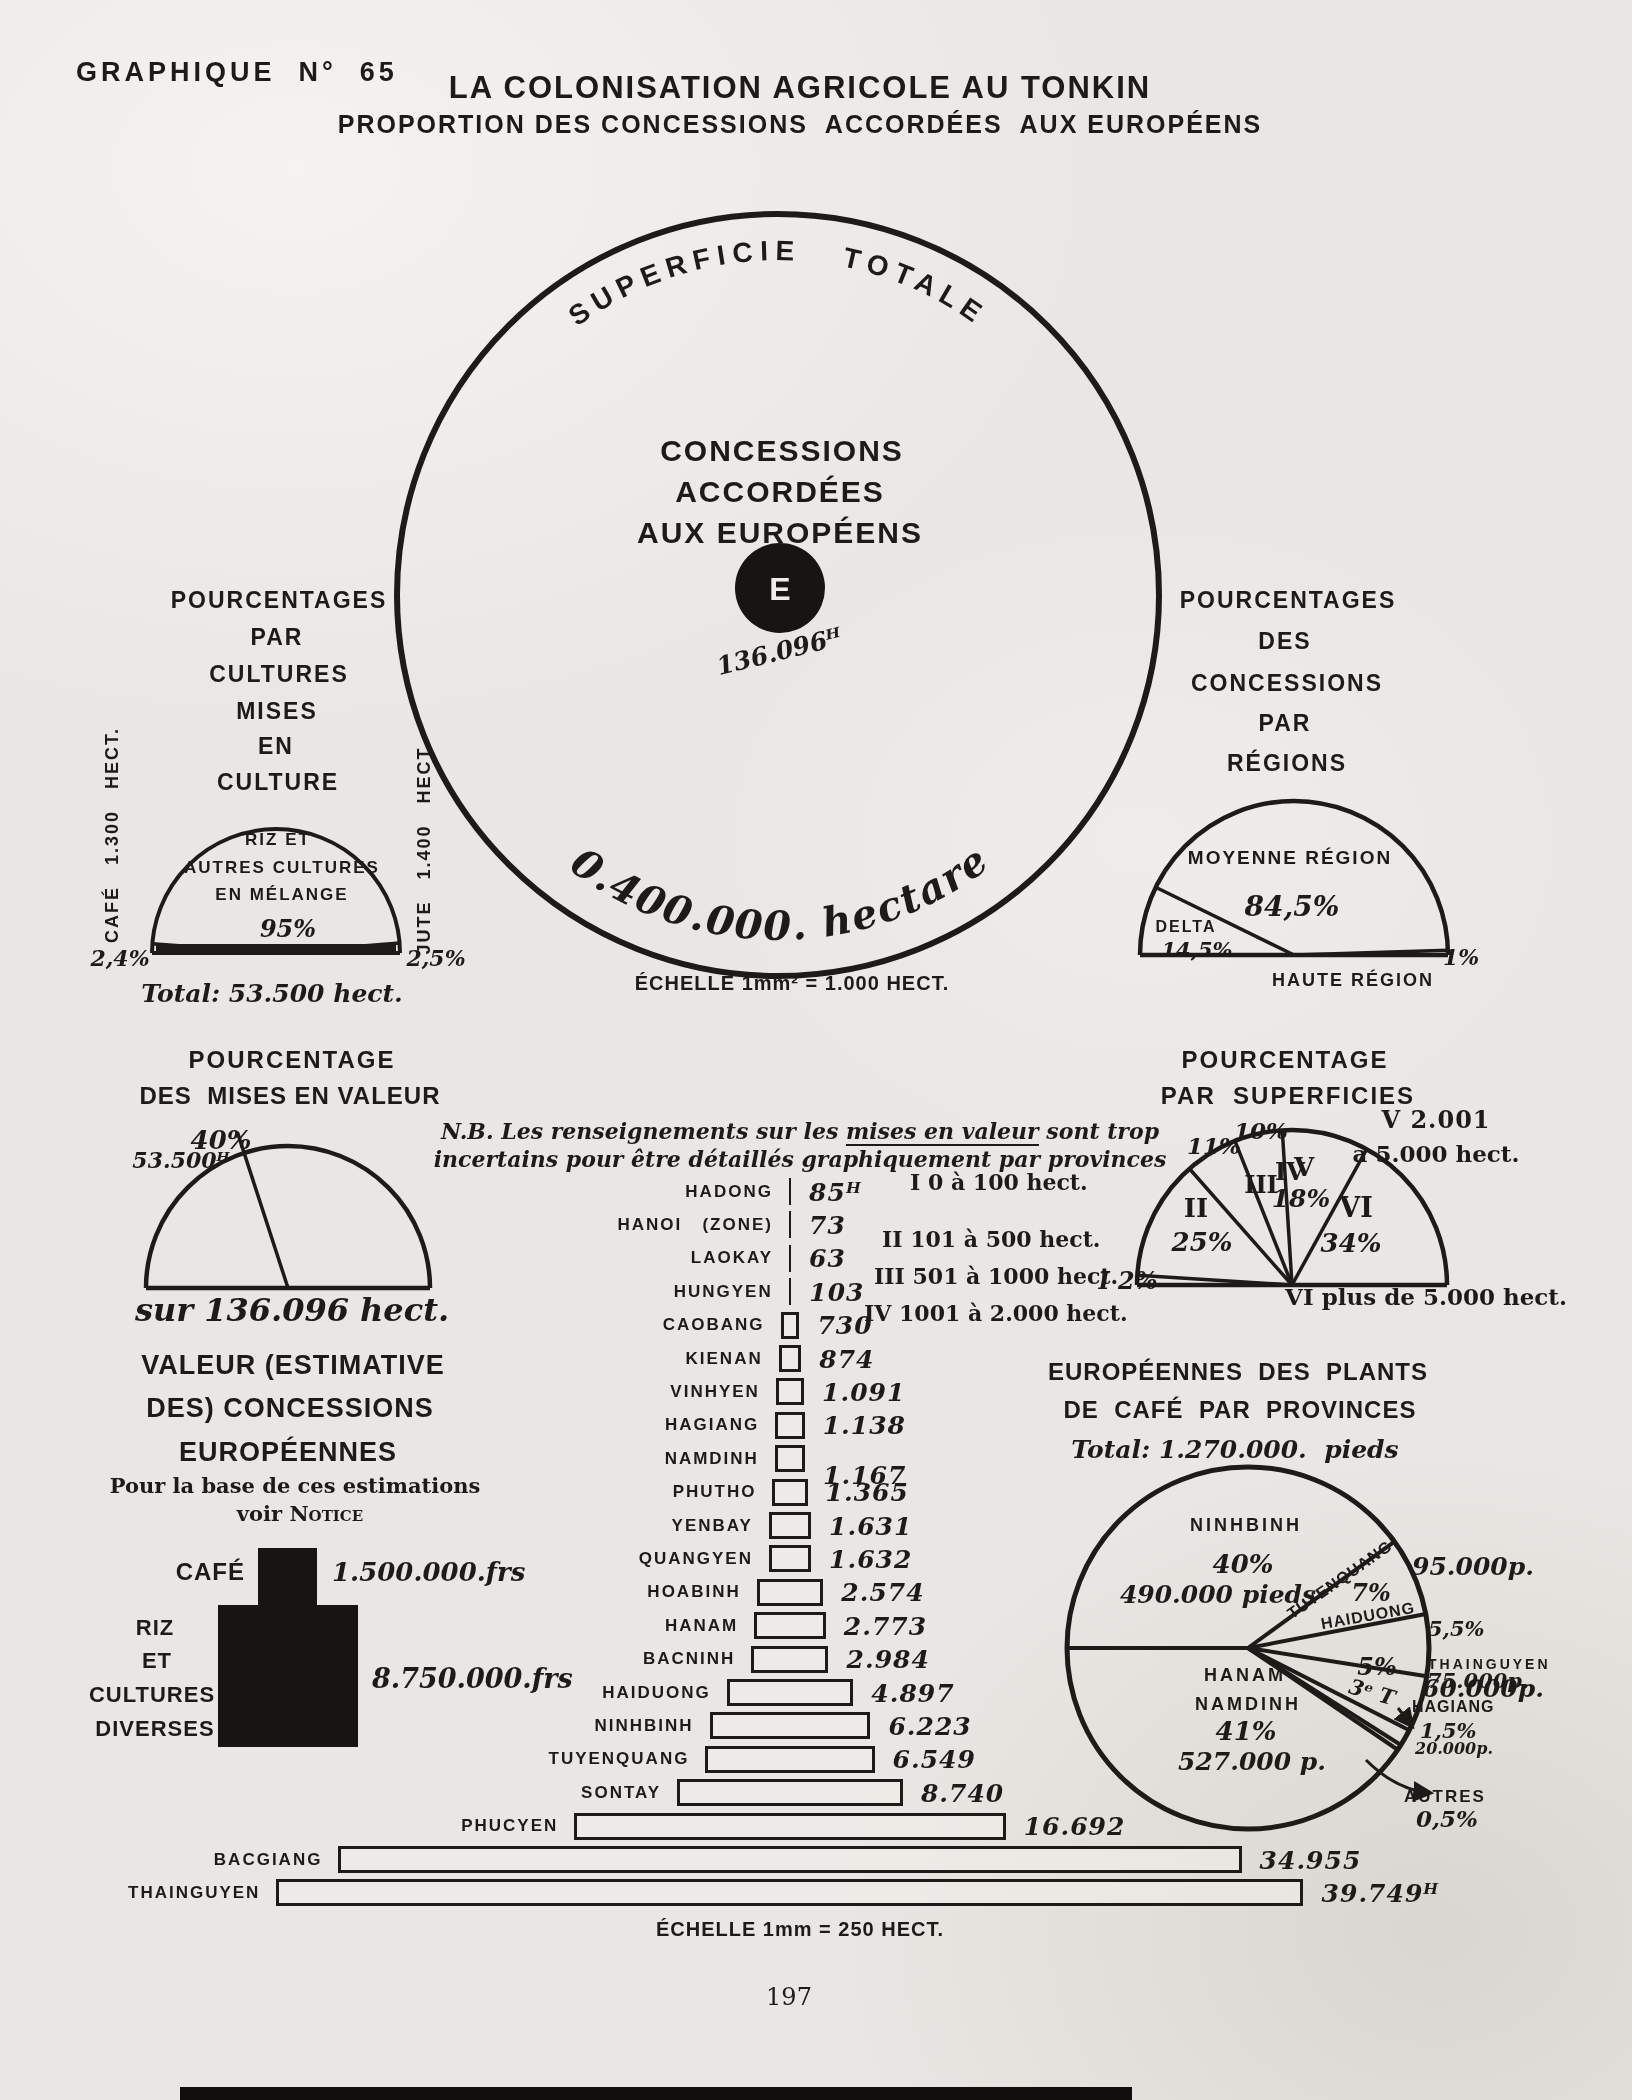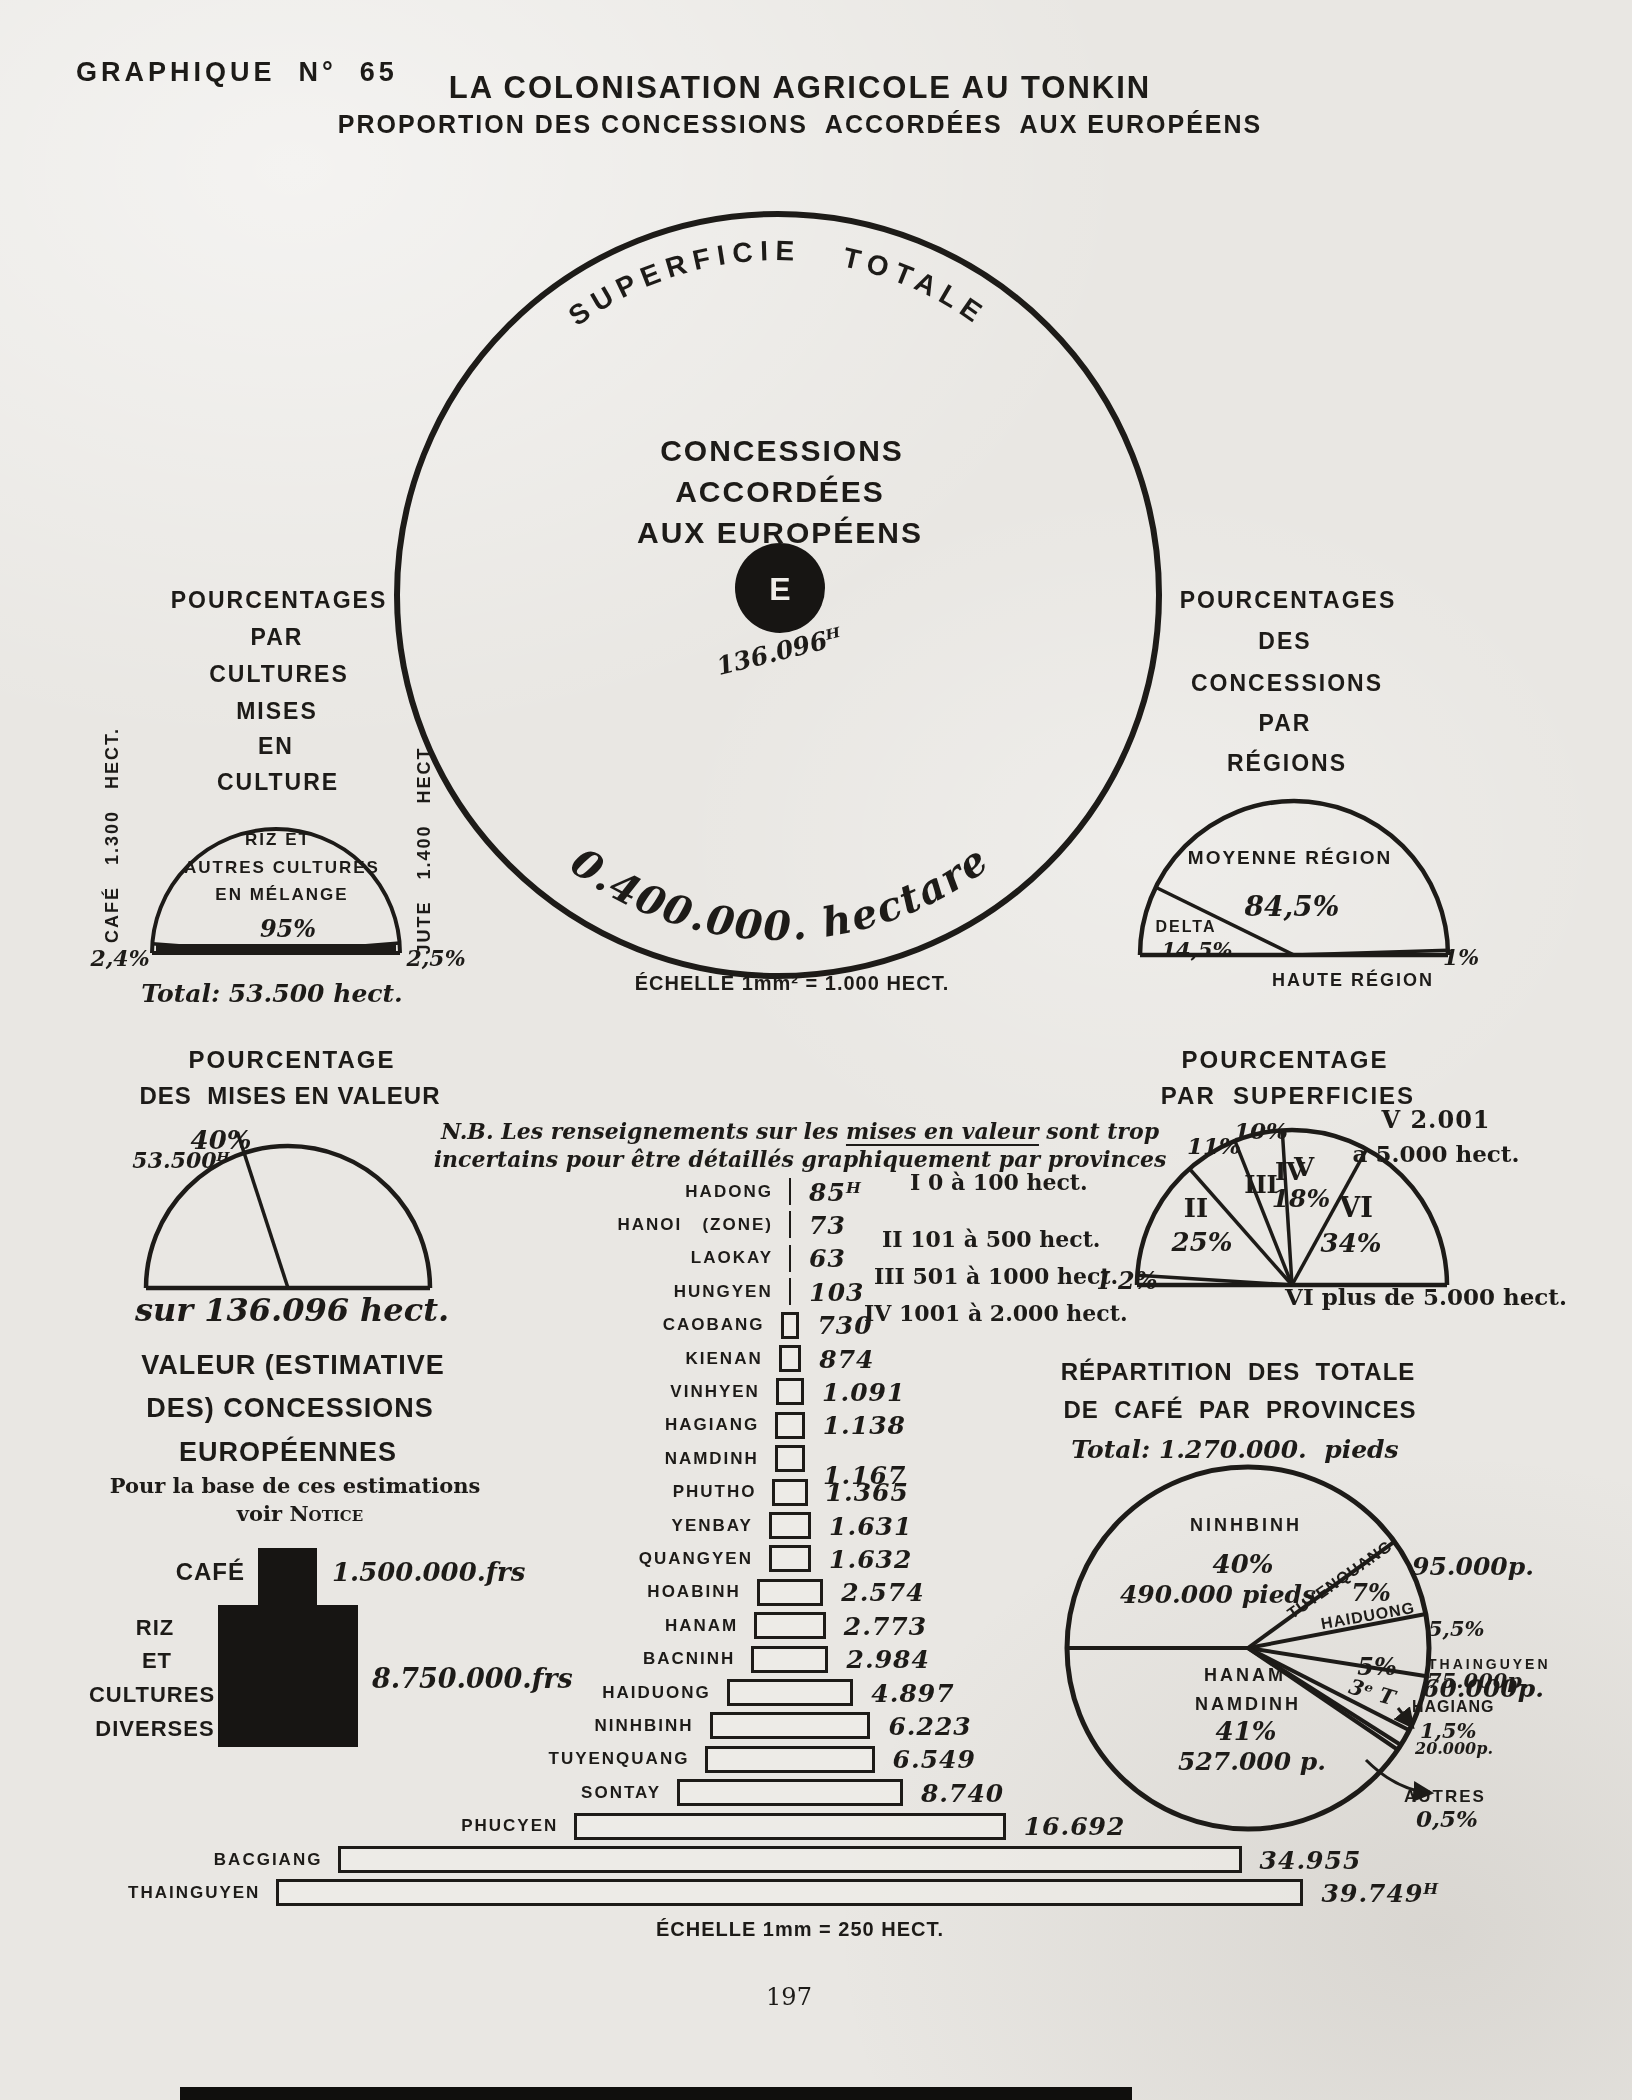--- a/index.html
+++ b/index.html
@@ -149,21 +149,21 @@
   <div class="lb srf" style="left:1196px;top:1208px;font-size:26px;">II</div>
   <div class="lb it" style="left:1202px;top:1242px;font-size:26px;">25%</div>
   <div class="lb srf" style="left:1261px;top:1184px;font-size:24px;">III</div>
   <div class="lb srf" style="left:1290px;top:1171px;font-size:24px;">IV</div>
   <div class="lb srf" style="left:1304px;top:1167px;font-size:26px;">V</div>
   <div class="lb it" style="left:1301px;top:1198px;font-size:25px;">18%</div>
   <div class="lb srf" style="left:1356px;top:1207px;font-size:27px;">VI</div>
   <div class="lb it" style="left:1351px;top:1243px;font-size:26px;">34%</div>
   <div class="lb it" style="left:1128px;top:1280px;font-size:24px;">I 2%</div>
 
-  <div class="lb sans" style="left:1238px;top:1372px;font-size:24px;letter-spacing:1px;">RÉPARTITION  DES  TOTALE</div>
+  <div class="lb sans" style="left:1238px;top:1372px;font-size:24px;letter-spacing:1px;">EUROPÉENNES  DES  PLANTS</div>
   <div class="lb sans" style="left:1240px;top:1410px;font-size:24px;letter-spacing:1px;">DE  CAFÉ  PAR  PROVINCES</div>
   <div class="lb it" style="left:1235px;top:1449px;font-size:25px;">Total: 1.270.000.  pieds</div>
   <div class="lb sans" style="left:1246px;top:1525px;font-size:18px;letter-spacing:3px;">NINHBINH</div>
   <div class="lb it" style="left:1243px;top:1564px;font-size:26px;">40%</div>
   <div class="lb it" style="left:1218px;top:1594px;font-size:25px;">490.000 pieds</div>
   <div class="lb sans" style="left:1340px;top:1580px;font-size:16px;letter-spacing:1px;transform:translate(-50%,-50%) rotate(-35deg);">TUYENQUANG</div>
   <div class="lb it" style="left:1371px;top:1592px;font-size:24px;">7%</div>
   <div class="lb sans" style="left:1368px;top:1616px;font-size:16px;letter-spacing:1px;transform:translate(-50%,-50%) rotate(-10deg);">HAIDUONG</div>
   <div class="lb it" style="left:1377px;top:1666px;font-size:24px;">5%</div>
   <div class="lb it" style="left:1372px;top:1692px;font-size:21px;transform:translate(-50%,-50%) rotate(16deg);">3ᵉ T</div>

